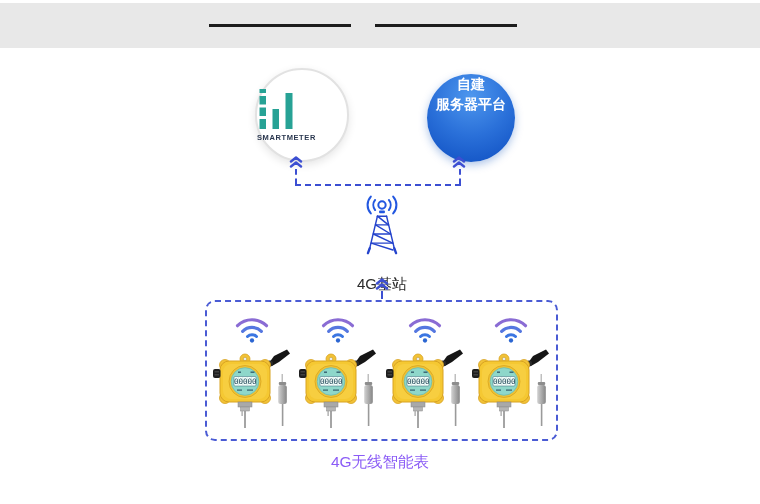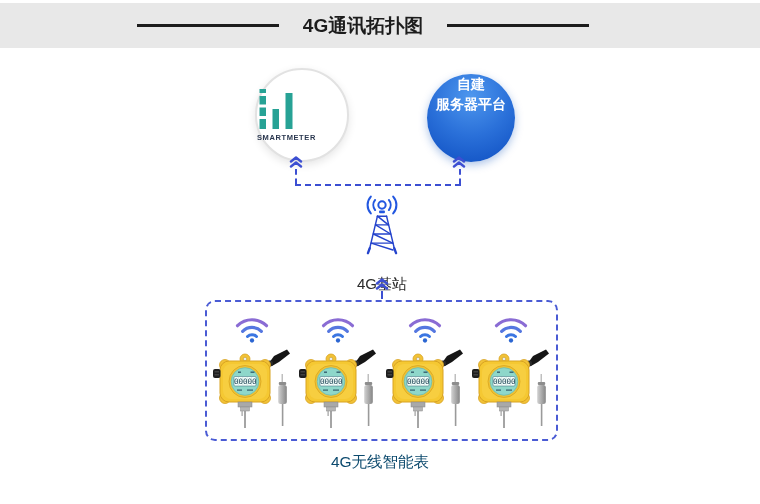--- a/index.html
+++ b/index.html
@@ -36,31 +36,30 @@
   .tower-svg{margin-top:-4px;}
   .station-label{margin-top:20px;font-size:15px;color:#2b2b2b;white-space:nowrap;}
 
   
   .meter-box{position:absolute;left:205px;top:300px;width:353px;height:141px;
       border:2px dashed #4a5bd4;border-radius:10px;box-sizing:border-box;
       display:flex;justify-content:space-evenly;align-items:flex-start;padding-top:12px;}
   .meter-col{display:flex;flex-direction:column;align-items:center;width:82px;}
   .wifi-svg{margin-bottom:5px;}
   .group-label{position:absolute;left:0;top:452px;width:100%;text-align:center;
-      font-size:15.5px;color:#0c4a6e;}
+      font-size:15.5px;color:#8b5cf6;}
 </style>
 </head>
 <body>
 
 <div class="canvas">
 
   <div class="header">
     <div class="header-inner">
       <div class="rule"></div>
-      <div class="title">4G通讯拓扑图</div>
       <div class="rule"></div>
     </div>
   </div>
 
   <div class="circle-smartmeter">
     <svg width="38" height="42" viewBox="0 0 38 42">
       <g fill="#27a295">
         <rect x="2.5" y="0" width="6.5" height="4"></rect>
         <rect x="2.5" y="7" width="6.5" height="8.5"></rect>
         <rect x="2.5" y="18.5" width="6.5" height="8.5"></rect>

